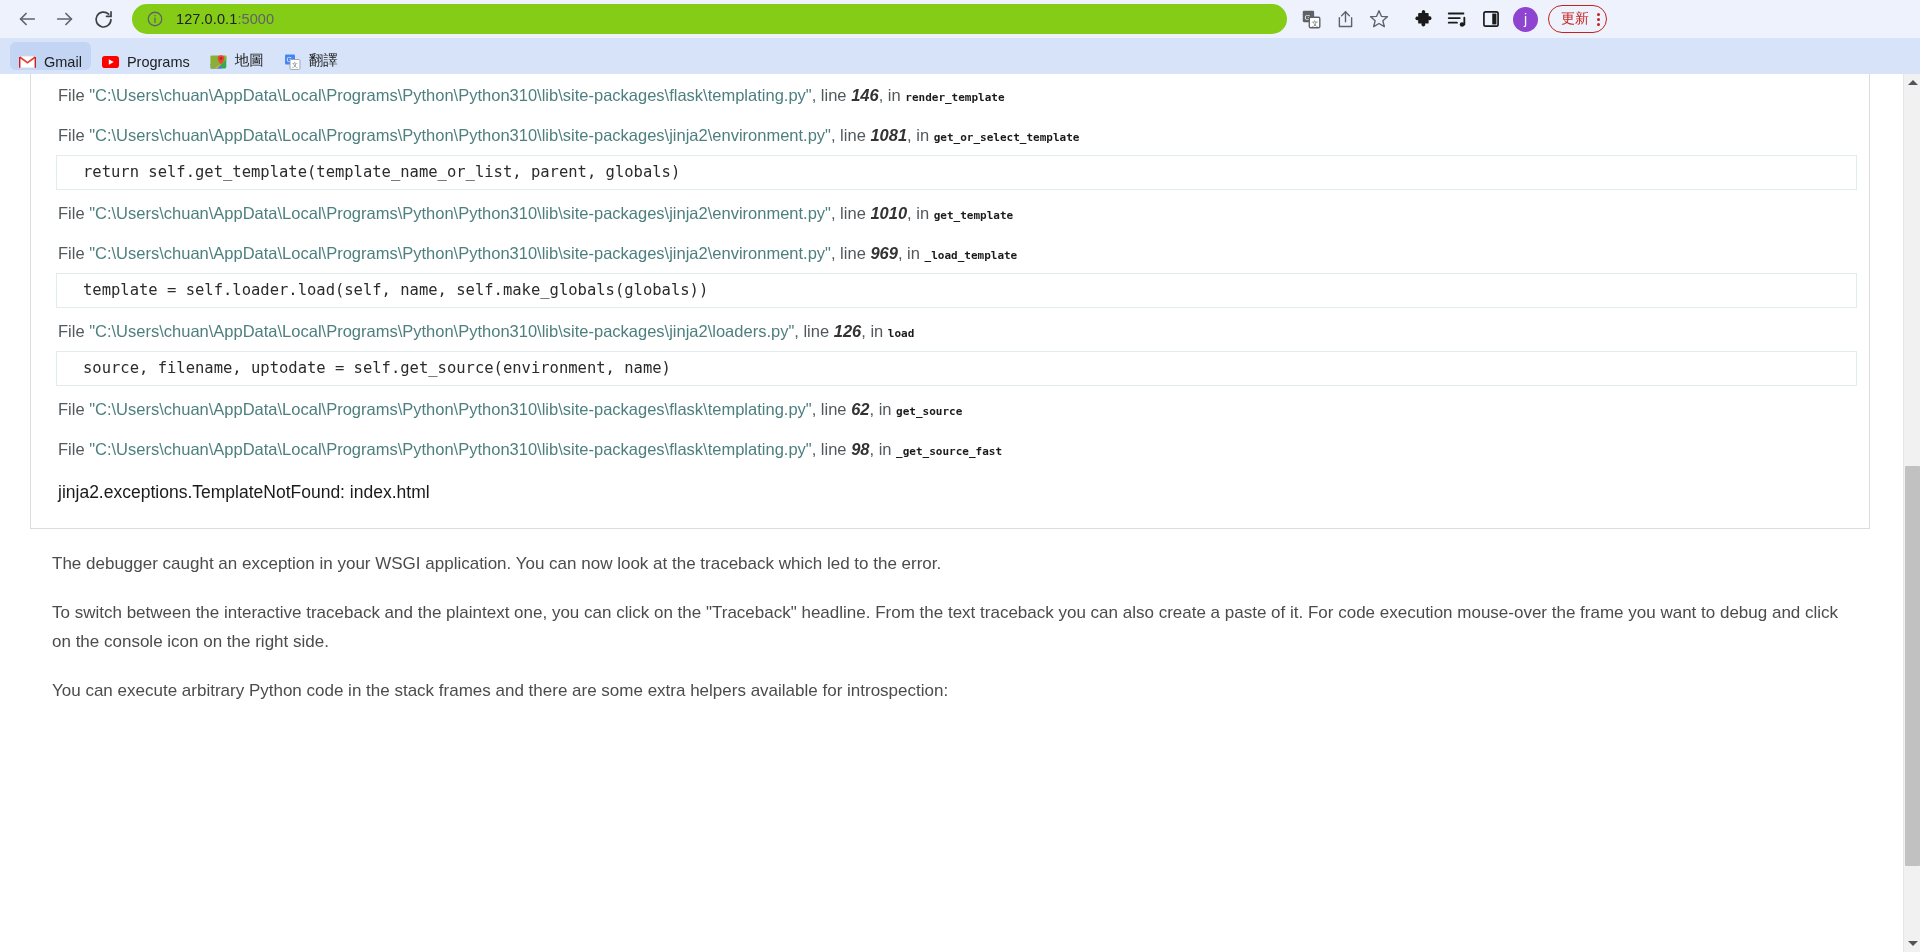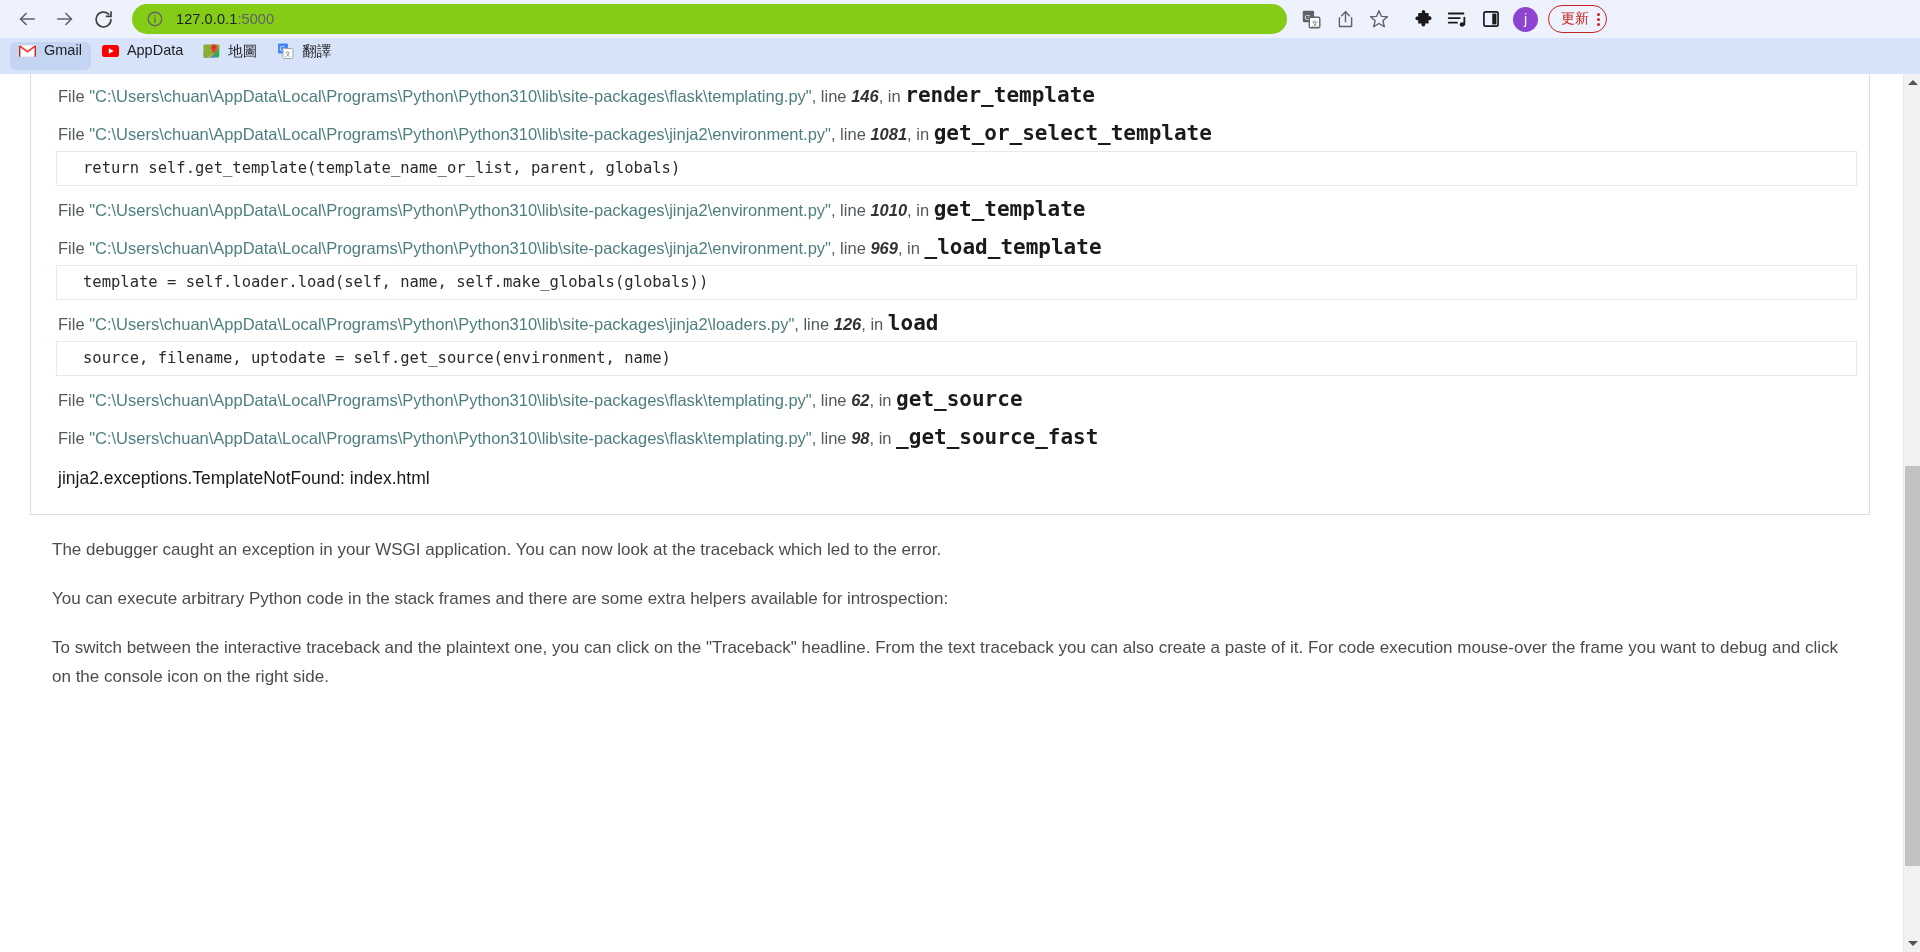--- a/index.html
+++ b/index.html
@@ -107,21 +107,21 @@
 
   
   #bookmarks {
     height: 36px;
     display: flex;
     align-items: center;
     padding: 0 10px;
     background: #d7e3f8;
   }
   .bm {
-    display: flex; align-items: flex-start;
+    display: flex; align-items: flex-end;
     height: 28px;
     padding: 0 9px;
     border-radius: 6px;
     margin-right: 2px;
     font-size: 14.5px;
     color: #202124;
   }
   .bm.active { background: #c3d5f2; }
   .bm-icon {
     width: 17px; height: 17px;
@@ -158,21 +158,21 @@
     color: #52595d;
     line-height: 24px;
     white-space: nowrap;
     padding: 3px 0 4px 15px;
   }
   .tb-file .path { color: #4d7f7e; }
   .tb-file .lineno { font-style: italic; font-weight: bold; color: #333; }
   .tb-file .func {
     font-family: "DejaVu Sans Mono", monospace;
     font-weight: bold;
-    font-size: 21px;
+    font-size: 11px;
     color: #1a1a1a;
   }
   .tb-code {
     font-family: "DejaVu Sans Mono", monospace;
     font-size: 15.5px;
     color: #2b2b2b;
     background: #fff;
     border: 1px solid #e3ecec;
     padding: 5px 10px 6px 26px;
     margin: 1px 0 2px 13px;
@@ -361,21 +361,21 @@
       <span>Gmail</span>
     </div>
 
     <div class="bm">
       <span class="bm-icon">
         <svg width="19" height="14" viewBox="0 0 24 17">
           <rect x="0" y="0" width="24" height="17" rx="4" fill="#ff0000"></rect>
           <polygon points="9.6,4.6 16.5,8.5 9.6,12.4" fill="#ffffff"></polygon>
         </svg>
       </span>
-      <span>AppData</span>
+      <span>Programs</span>
     </div>
 
     <div class="bm">
       <span class="bm-icon">
         <svg width="18" height="18" viewBox="0 0 24 24">
           <rect x="1" y="3" width="22" height="18" rx="2" fill="#34a853"></rect>
           <path d="M1 15 L9 7 L17 21 L1 21Z" fill="#4285f4"></path>
           <path d="M1 3 L23 3 L23 8 L10 21 L1 21Z" fill="#fbbc04" opacity="0.85"></path>
           <path d="M1 3 L23 3 L23 9 L6 21 L1 21Z" fill="#34a853" opacity="0.5"></path>
           <path d="M15.5 2.5a4.6 4.6 0 0 1 4.6 4.6c0 3.5-4.6 8.4-4.6 8.4s-4.6-4.9-4.6-8.4a4.6 4.6 0 0 1 4.6-4.6z" fill="#ea4335"></path>
@@ -427,22 +427,22 @@
           </div>
           <div class="tb-frame">
             <div class="tb-file"><span>File </span><span class="path">"C:\Users\chuan\AppData\Local\Programs\Python\Python310\lib\site-packages\flask\templating.py"</span><span>, line </span><span class="lineno">98</span><span>, in </span><span class="func">_get_source_fast</span></div>
           </div>
         </div>
       <div class="tb-exception">jinja2.exceptions.TemplateNotFound: index.html</div>
     </div>
 
     <div class="explain">
       <p>The debugger caught an exception in your WSGI application. You can now look at the traceback which led to the error.</p>
+      <p>To switch between the interactive traceback and the plaintext one, you can click on the "Traceback" headline. From the text traceback you can also create a paste of it. For code execution mouse-over the frame you want to debug and click on the console icon on the right side.</p>
       <p>You can execute arbitrary Python code in the stack frames and there are some extra helpers available for introspection:</p>
-      <p>To switch between the interactive traceback and the plaintext one, you can click on the "Traceback" headline. From the text traceback you can also create a paste of it. For code execution mouse-over the frame you want to debug and click on the console icon on the right side.</p>
     </div>
   </div>
 
   <div id="scrollbar">
     <div class="sb-arrow up">
         <i></i>
       </div>
     <div id="sb-thumb"></div>
     <div class="sb-arrow down">
         <i></i>

